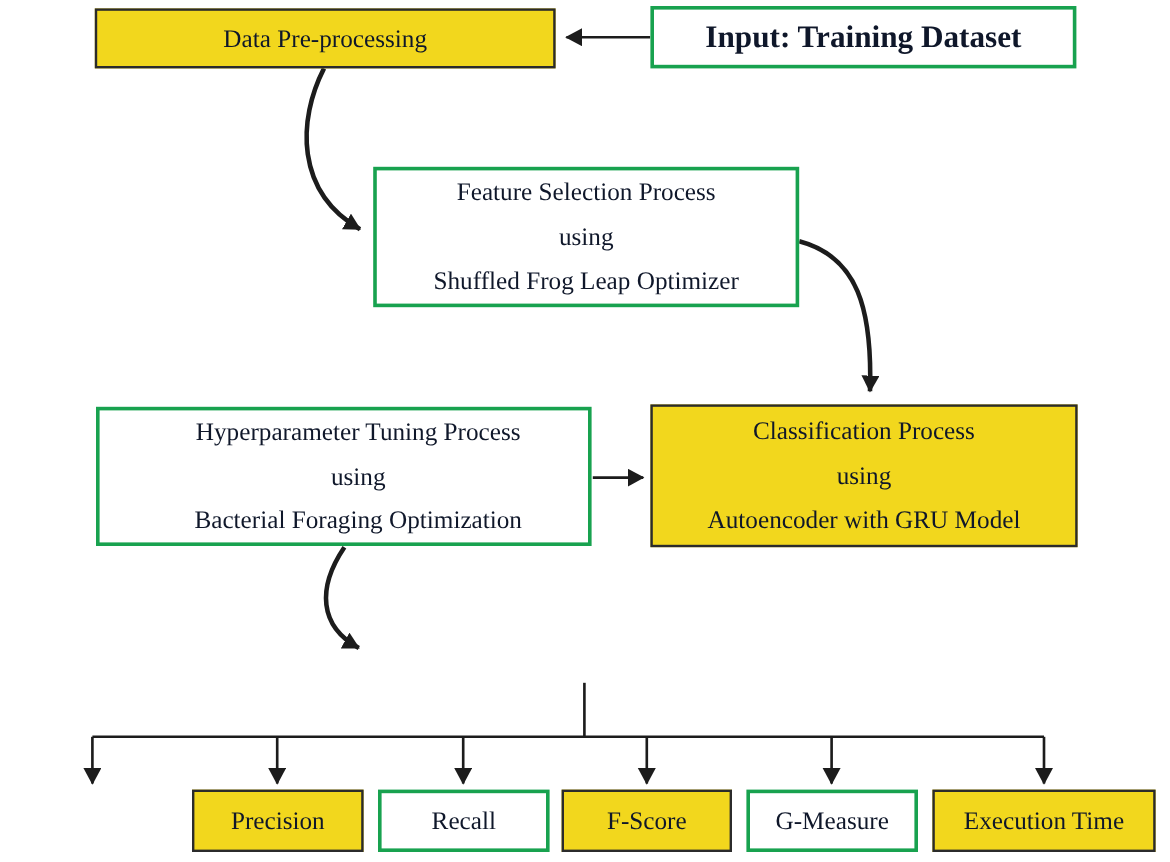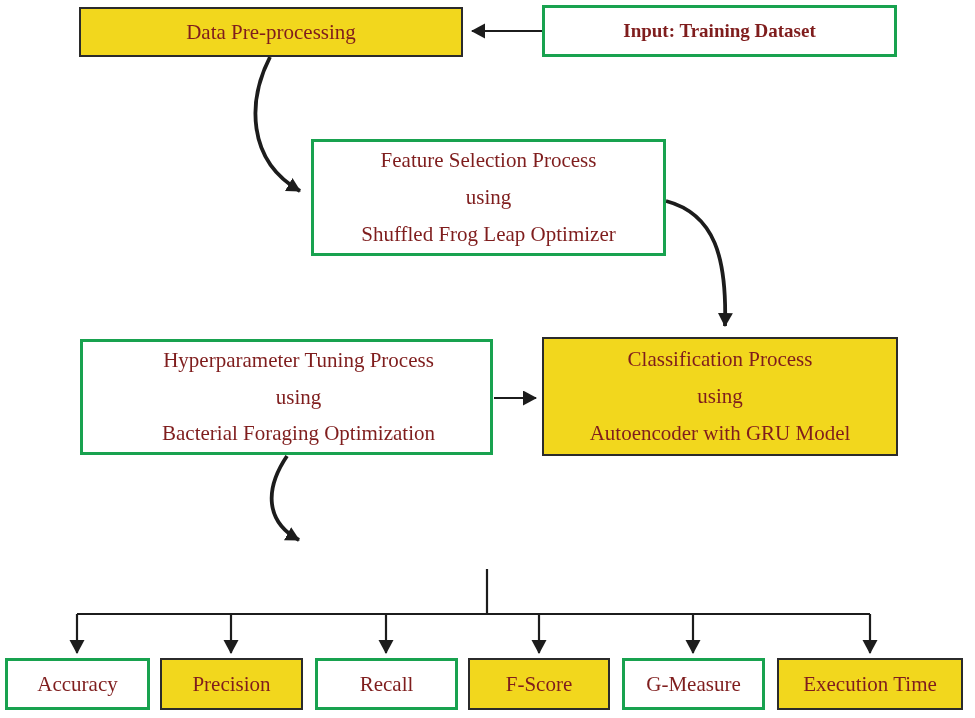--- a/index.html
+++ b/index.html
@@ -24,27 +24,27 @@
     pointer-events: none;
   }
   .node {
     position: absolute;
     box-sizing: border-box;
     display: flex;
     align-items: center;
     justify-content: center;
     text-align: center;
     white-space: pre-line;
-    color: #7f1d1d;
+    color: #0f172a;
     font-size: 21px;
     line-height: 1.75;
   }
   .node.yellow { background: var(--yellow); border: 2.4px solid var(--black-border); }
   .node.white  { background: #ffffff;      border: 3px solid var(--green); }
-  .node.bold   { font-weight: bold; font-size: 19px; }
+  .node.bold   { font-weight: bold; font-size: 26px; }
 
   
   #n-preprocess { left: 79px;  top: 7px;   width: 384px; height: 50px; }
   #n-input      { left: 542px; top: 5px;   width: 355px; height: 52px; }
   #n-feature    { left: 311px; top: 139px; width: 355px; height: 117px; }
   #n-hyper      { left: 80px;  top: 339px; width: 413px; height: 116px; padding-left: 24px; }
   #n-classify   { left: 542px; top: 337px; width: 356px; height: 119px; }
   #n-validation { left: 311px; top: 518px; width: 352px; height: 51px; }
 
   .metric { top: 658px; height: 52px; font-size: 21px; }
@@ -99,21 +99,20 @@
 
   <div id="n-hyper" class="node white">Hyperparameter Tuning Process
 using
 Bacterial Foraging Optimization</div>
 
   <div id="n-classify" class="node yellow">Classification Process
 using
 Autoencoder with GRU Model</div>
 
 
-  <div id="m-accuracy" class="node white metric">Accuracy</div>
 
   <div id="m-precision" class="node yellow metric">Precision</div>
 
   <div id="m-recall" class="node white metric">Recall</div>
 
   <div id="m-fscore" class="node yellow metric">F-Score</div>
 
   <div id="m-gmeasure" class="node white metric">G-Measure</div>
 
   <div id="m-exectime" class="node yellow metric">Execution Time</div>

